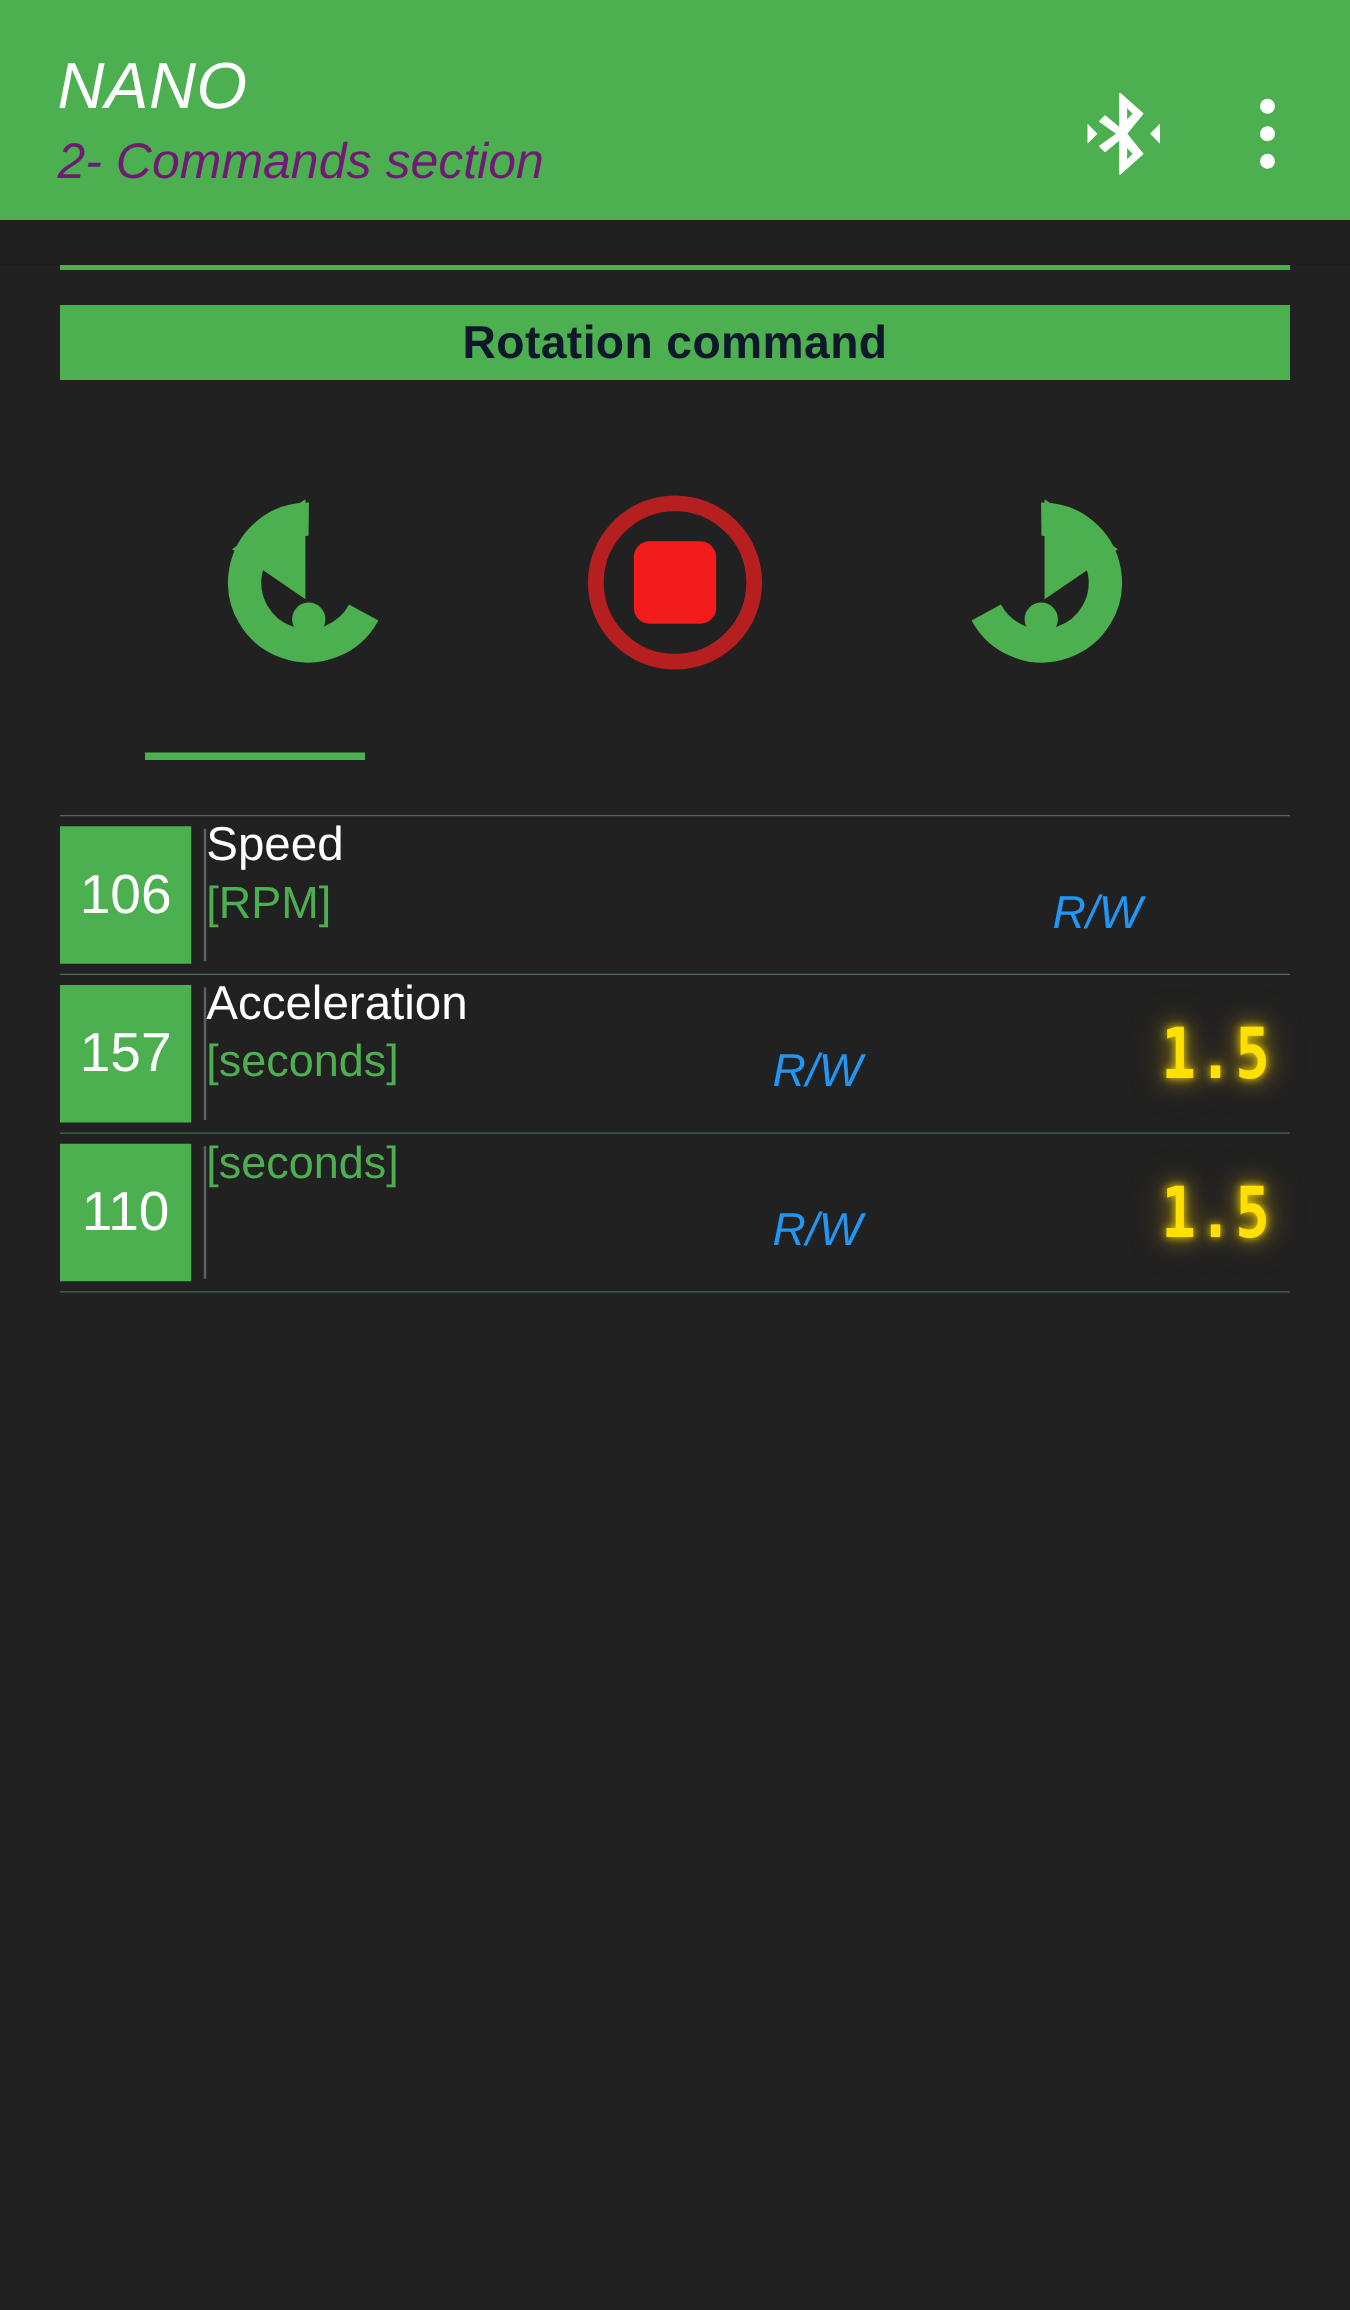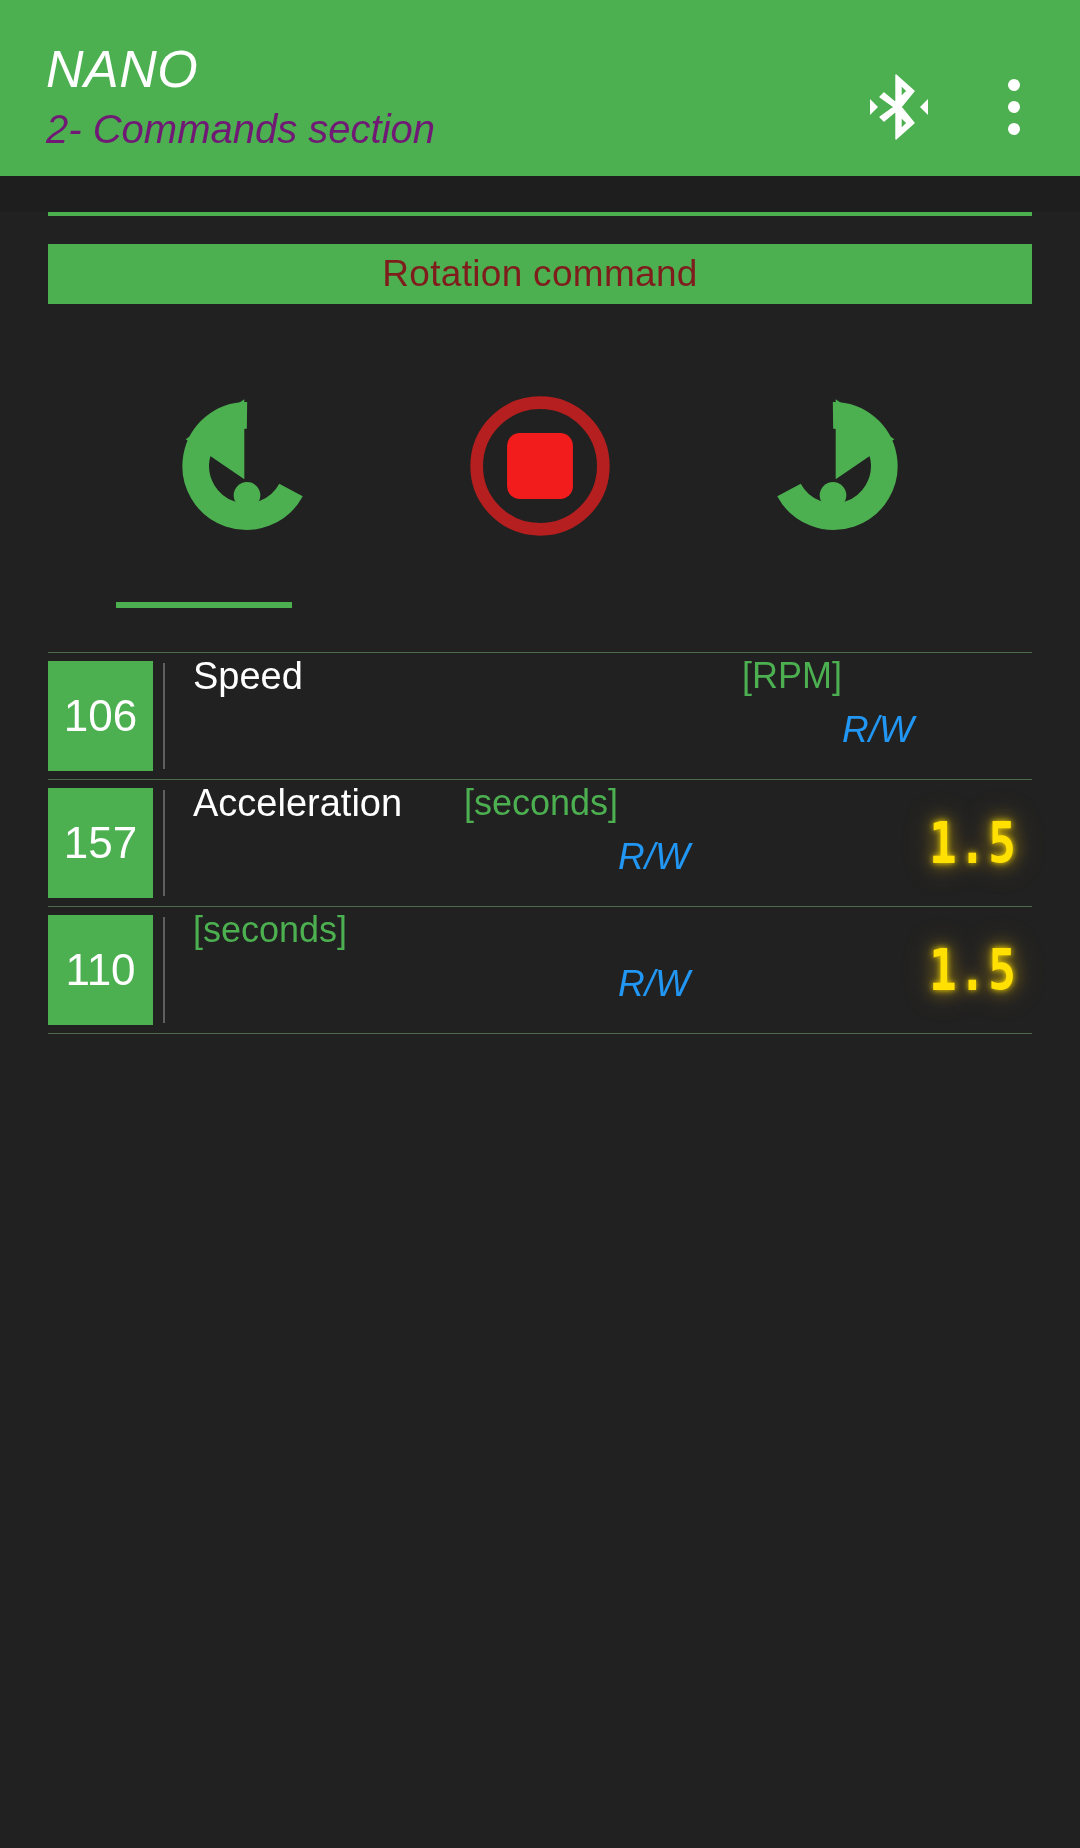--- a/index.html
+++ b/index.html
@@ -89,23 +89,23 @@
 
   .section-header {
     margin: 28px 48px 0 48px;
     height: 60px;
     background: #4caf50;
     display: flex;
     align-items: center;
     justify-content: center;
   }
   .section-header-label {
-    color: #7f1d1d;
+    color: #0f172a;
     font-size: 37px;
-    font-weight: 400;
+    font-weight: 700;
     letter-spacing: 0.3px;
   }
 
   
   .rot-row {
     margin-top: 62px;
     display: flex;
     align-items: center;
     justify-content: center;
     gap: 108px;
@@ -160,23 +160,22 @@
     font-weight: 400;
   }
   .row-sep {
     width: 2px;
     background: #5f5f5f;
     margin: 10px 0 10px 10px;
   }
   .row-labels {
     flex: 1;
     display: flex;
-    flex-direction: row;
-    justify-content: space-between;
-    padding-left: 28px;
+    flex-direction: column;
+    justify-content: flex-start;
   }
   .row-name {
     color: #ffffff;
     font-size: 38px;
     line-height: 46px;
   }
   .row-unit {
     color: #4caf50;
     font-size: 36px;
     line-height: 46px;

